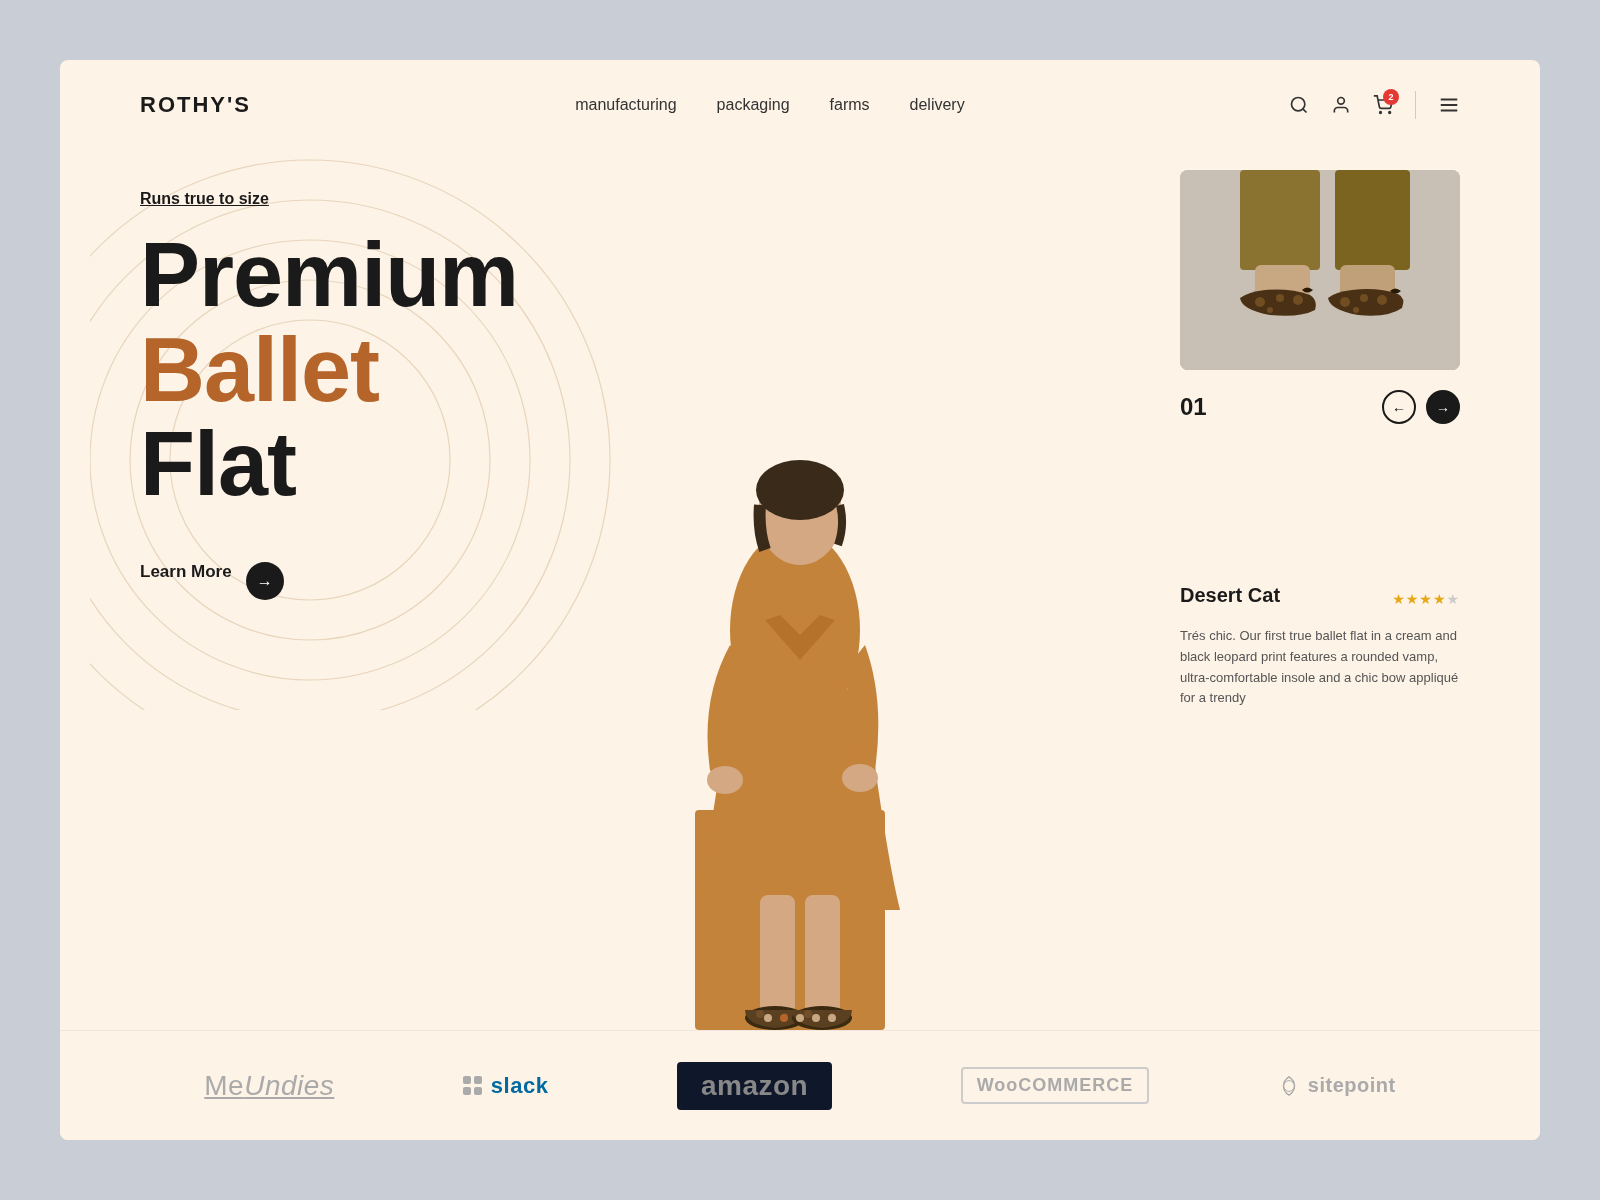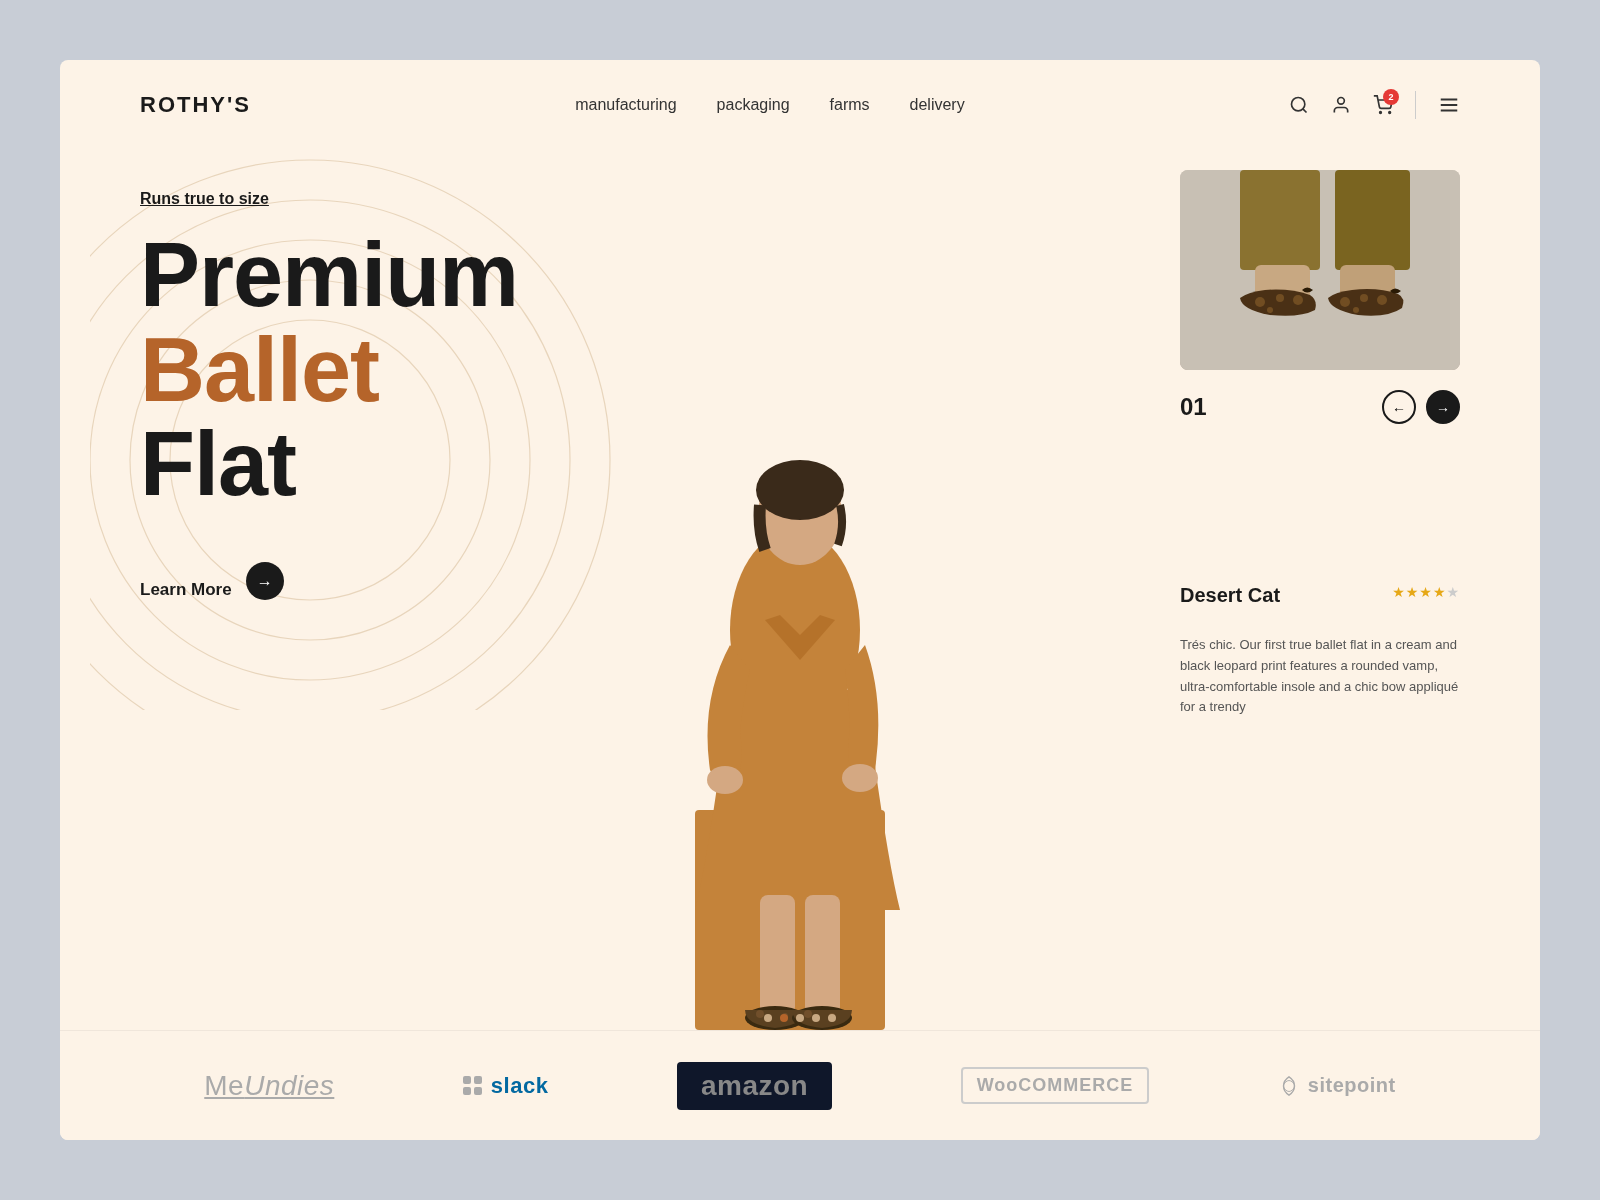--- a/index.html
+++ b/index.html
@@ -132,21 +132,21 @@
     }
     .headline-line3 {
       font-size: 90px;
       font-weight: 900;
       color: #1a1a1a;
       display: block;
       letter-spacing: -1px;
     }
     .learn-more {
       display: flex;
-      align-items: flex-end;
+      align-items: flex-start;
       gap: 14px;
       cursor: pointer;
     }
     .learn-more-text {
       font-size: 17px;
       font-weight: 700;
       color: #1a1a1a;
     }
     .learn-more-btn {
       width: 38px;
@@ -233,23 +233,23 @@
       justify-content: center;
       font-size: 14px;
     }
     .arrow-btn.active {
       background: #1a1a1a;
       color: white;
     }
 
     .product-title-row {
       display: flex;
-      align-items: flex-start;
+      align-items: flex-end;
       justify-content: space-between;
-      margin-bottom: 28px;
+      margin-bottom: 19px;
     }
     .product-name {
       font-size: 20px;
       font-weight: 700;
       color: #1a1a1a;
     }
     .stars {
       color: #e6a817;
       font-size: 14px;
       letter-spacing: 1px;

